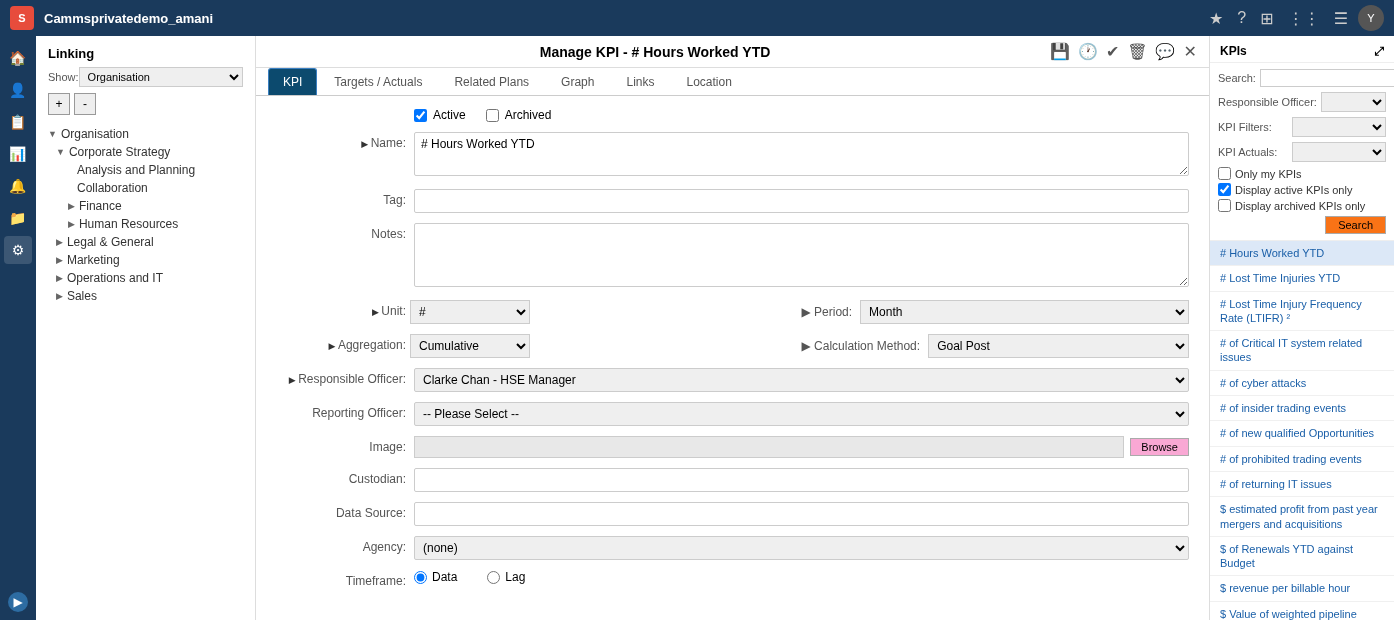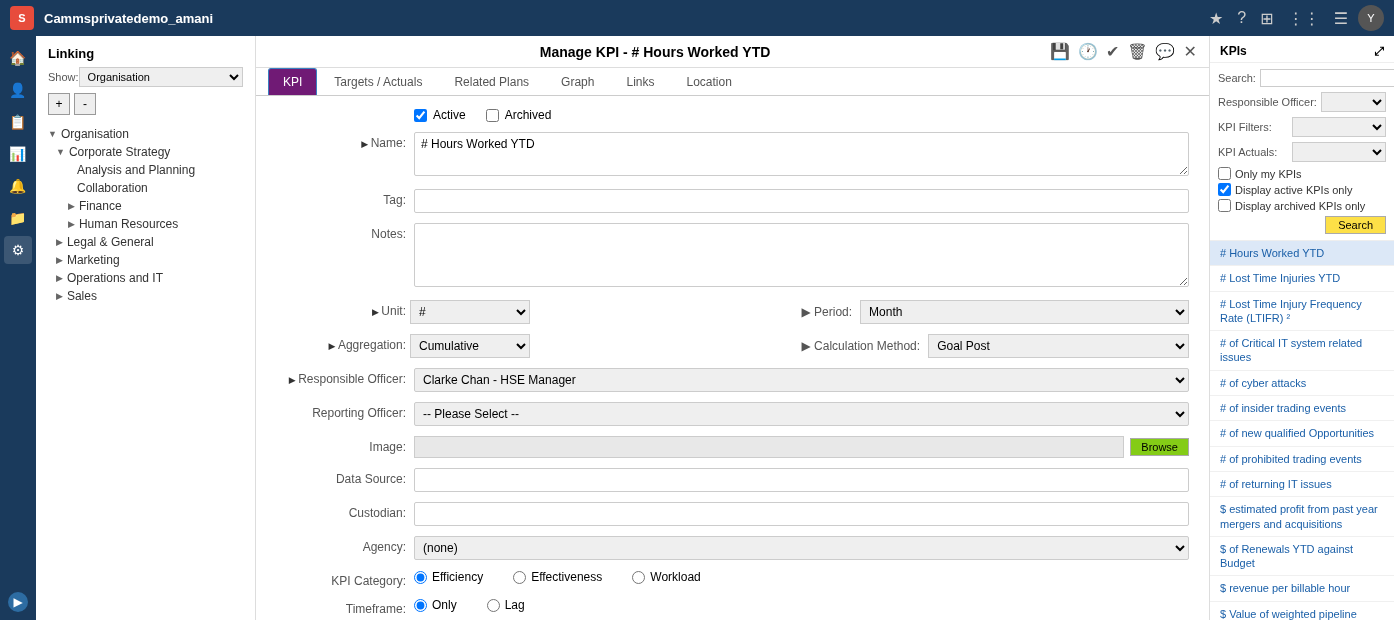--- a/index.html
+++ b/index.html
@@ -49,55 +49,55 @@
 
     
     .main-toolbar { background: white; border-bottom: 1px solid #ddd; padding: 6px 12px; display: flex; align-items: center; gap: 8px; }
     .main-toolbar .title { font-size: 14px; font-weight: bold; flex: 1; text-align: center; }
     .main-toolbar .toolbar-icons { display: flex; gap: 8px; margin-left: auto; }
     .main-toolbar .toolbar-icons span { cursor: pointer; font-size: 16px; color: #555; }
 
     
     .tabs { background: white; border-bottom: 1px solid #ccc; padding: 0 12px; display: flex; gap: 2px; }
     .tab { padding: 6px 14px; cursor: pointer; border: 1px solid transparent; border-bottom: none; font-size: 12px; color: #555; border-radius: 3px 3px 0 0; }
-    .tab.active { background: #701a75; color: white; border-color: #3a7fc1; }
+    .tab.active { background: #0c4a6e; color: white; border-color: #3a7fc1; }
 
     
     .form-area { flex: 1; overflow-y: auto; background: white; padding: 12px 20px; }
     .form-row { display: flex; align-items: flex-start; margin-bottom: 10px; gap: 8px; }
     .form-row.checkbox-row { align-items: center; gap: 20px; }
     .form-label { width: 130px; text-align: right; padding-top: 4px; color: #555; font-size: 12px; flex-shrink: 0; }
     .form-label.required::before { content: "▶ "; color: #333; font-size: 9px; }
     .form-control { flex: 1; }
     .form-control input[type=text], .form-control textarea, .form-control select {
       width: 100%; border: 1px solid #ccc; padding: 4px 6px; font-size: 12px; border-radius: 2px;
     }
     .form-control textarea { resize: vertical; }
     .inline-label { color: #555; font-size: 12px; }
     .checkbox-group { display: flex; align-items: center; gap: 6px; }
     .radio-group { display: flex; gap: 30px; align-items: center; }
     .radio-item { display: flex; align-items: center; gap: 5px; }
     .browse-row { display: flex; align-items: center; gap: 6px; }
     .browse-bar { flex: 1; height: 22px; background: #e8e8e8; border: 1px solid #ccc; }
-    .browse-btn { padding: 2px 10px; border: 1px solid #aaa; background: #84cc16; cursor: pointer; font-size: 11px; }
+    .browse-btn { padding: 2px 10px; border: 1px solid #aaa; background: #f9a8d4; cursor: pointer; font-size: 11px; }
 
     
     .kpi-panel { width: 185px; background: white; border-left: 1px solid #ddd; display: flex; flex-direction: column; flex-shrink: 0; overflow: hidden; }
     .kpi-panel-header { padding: 8px 10px 4px; font-weight: bold; font-size: 13px; display: flex; align-items: center; justify-content: space-between; border-bottom: 1px solid #eee; }
     .kpi-search-area { padding: 6px 8px; border-bottom: 1px solid #eee; }
     .kpi-search-row { display: flex; align-items: center; gap: 4px; margin-bottom: 5px; }
     .kpi-search-row label { font-size: 11px; color: #555; white-space: nowrap; }
     .kpi-search-row input, .kpi-search-row select { flex: 1; border: 1px solid #ccc; padding: 2px 4px; font-size: 11px; }
     .kpi-filter-row { display: flex; align-items: center; gap: 4px; margin-bottom: 5px; }
     .kpi-filter-row label { font-size: 11px; color: #555; white-space: nowrap; min-width: 70px; }
     .kpi-filter-row select { flex: 1; border: 1px solid #ccc; padding: 2px 4px; font-size: 11px; }
     .kpi-checkbox-row { display: flex; align-items: center; gap: 4px; margin-bottom: 3px; }
     .kpi-checkbox-row label { font-size: 11px; color: #333; }
     .kpi-search-btn { display: flex; justify-content: flex-end; margin-top: 4px; }
-    .kpi-search-btn button { padding: 2px 12px; border: 1px solid #aaa; background: #fde047; cursor: pointer; font-size: 11px; }
+    .kpi-search-btn button { padding: 2px 12px; border: 1px solid #aaa; background: #f97316; cursor: pointer; font-size: 11px; }
     .kpi-list { flex: 1; overflow-y: auto; }
     .kpi-list-item { padding: 5px 10px; border-bottom: 1px solid #f0f0f0; cursor: pointer; font-size: 11px; color: #1a5fa8; line-height: 1.3; }
     .kpi-list-item.active-blue { background: #dce8f7; }
   </style>
 </head>
 <body>
 
 <div class="top-bar">
   <div class="logo">S</div>
   <span class="app-name">Cammsprivatedemo_amani</span>
@@ -287,69 +287,50 @@
 
       <div class="form-row">
         <div class="form-label">Image:</div>
         <div class="form-control browse-row">
           <div class="browse-bar"></div>
           <button class="browse-btn">Browse</button>
         </div>
       </div>
 
       <div class="form-row">
+        <div class="form-label">Custodian:</div>
+        <div class="form-control">
+          <input type="text" style="">
+        </div>
+      </div>
+
+      <div class="form-row">
         <div class="form-label">Data Source:</div>
-        <div class="form-control">
-          <input type="text" style="">
-        </div>
-      </div>
-
-      <div class="form-row">
-        <div class="form-label">Custodian:</div>
         <div class="form-control">
           <input type="text" style="">
         </div>
       </div>
 
       <div class="form-row">
         <div class="form-label">Agency:</div>
         <div class="form-control">
           <select style="width:100%; border:1px solid #ccc; padding:3px 4px; font-size:12px;">
             <option>(none)</option>
           </select>
         </div>
       </div>
 
-      <div class="form-row">
-        <div class="form-label">KPI Category:</div>
-        <div class="form-control">
-          <div class="radio-group">
-            <div class="radio-item">
-              <input type="radio" name="kpi-cat" checked="" style="">
-              <label>Efficiency</label>
-            </div>
-            <div class="radio-item">
-              <input type="radio" name="kpi-cat" style="">
-              <label>Effectiveness</label>
-            </div>
-            <div class="radio-item">
-              <input type="radio" name="kpi-cat" style="">
-              <label>Workload</label>
-            </div>
-          </div>
-        </div>
-      </div>
 
       <div class="form-row">
         <div class="form-label">Timeframe:</div>
         <div class="form-control">
           <div class="radio-group">
             <div class="radio-item">
               <input type="radio" name="timeframe" checked="" style="">
-              <label>Only</label>
+              <label>Data</label>
             </div>
             <div class="radio-item">
               <input type="radio" name="timeframe" style="">
               <label>Lag</label>
             </div>
           </div>
         </div>
       </div>
 
     </div>

